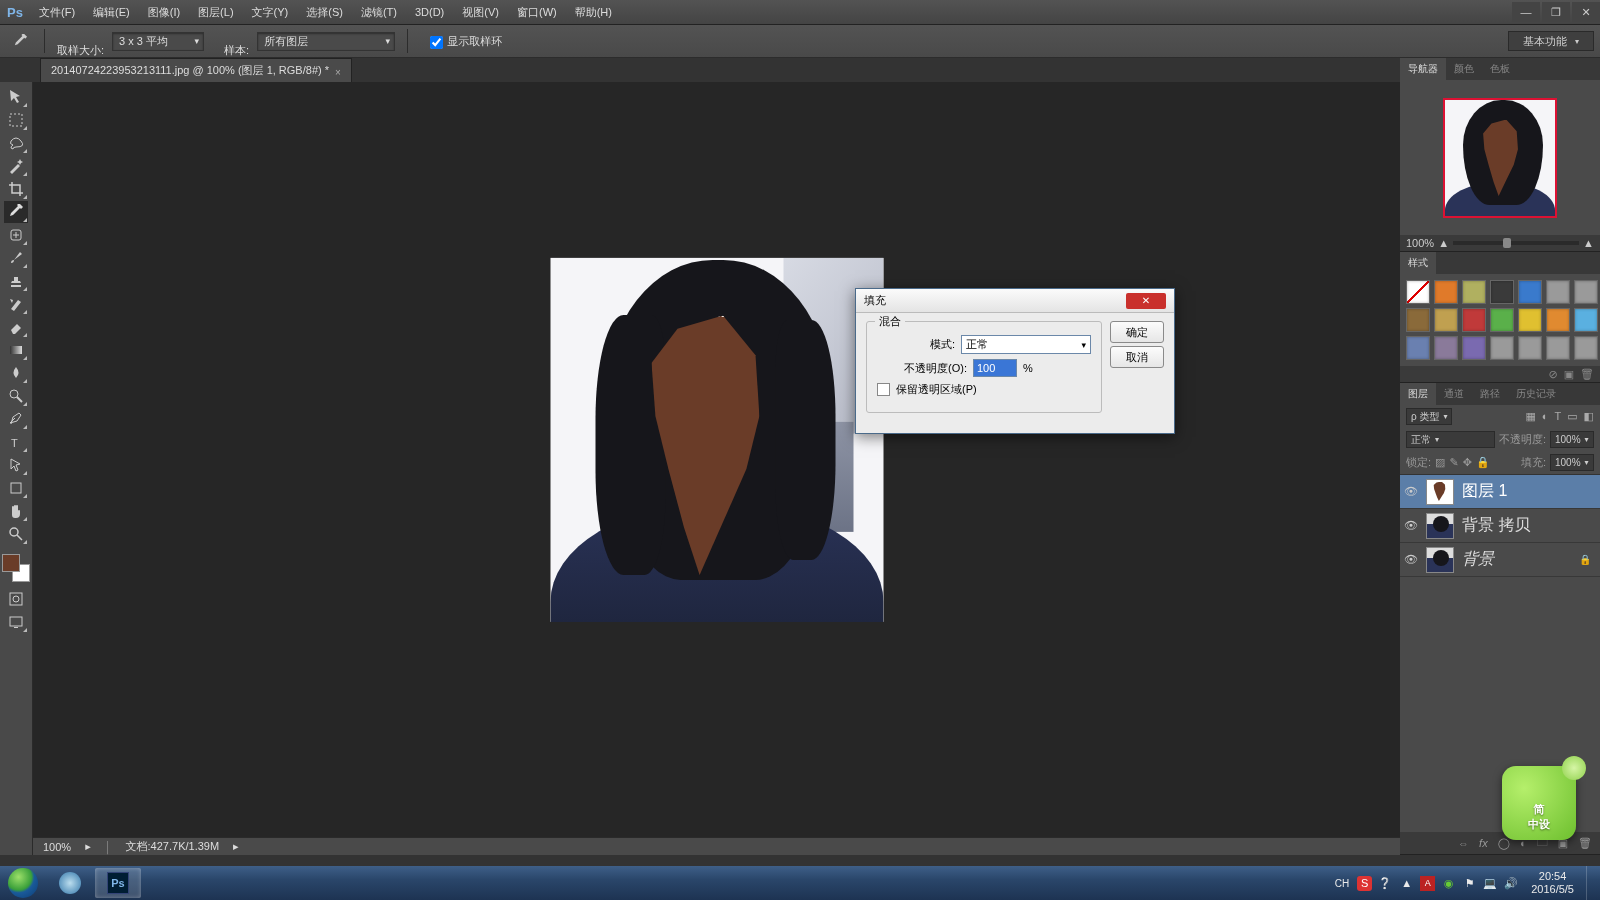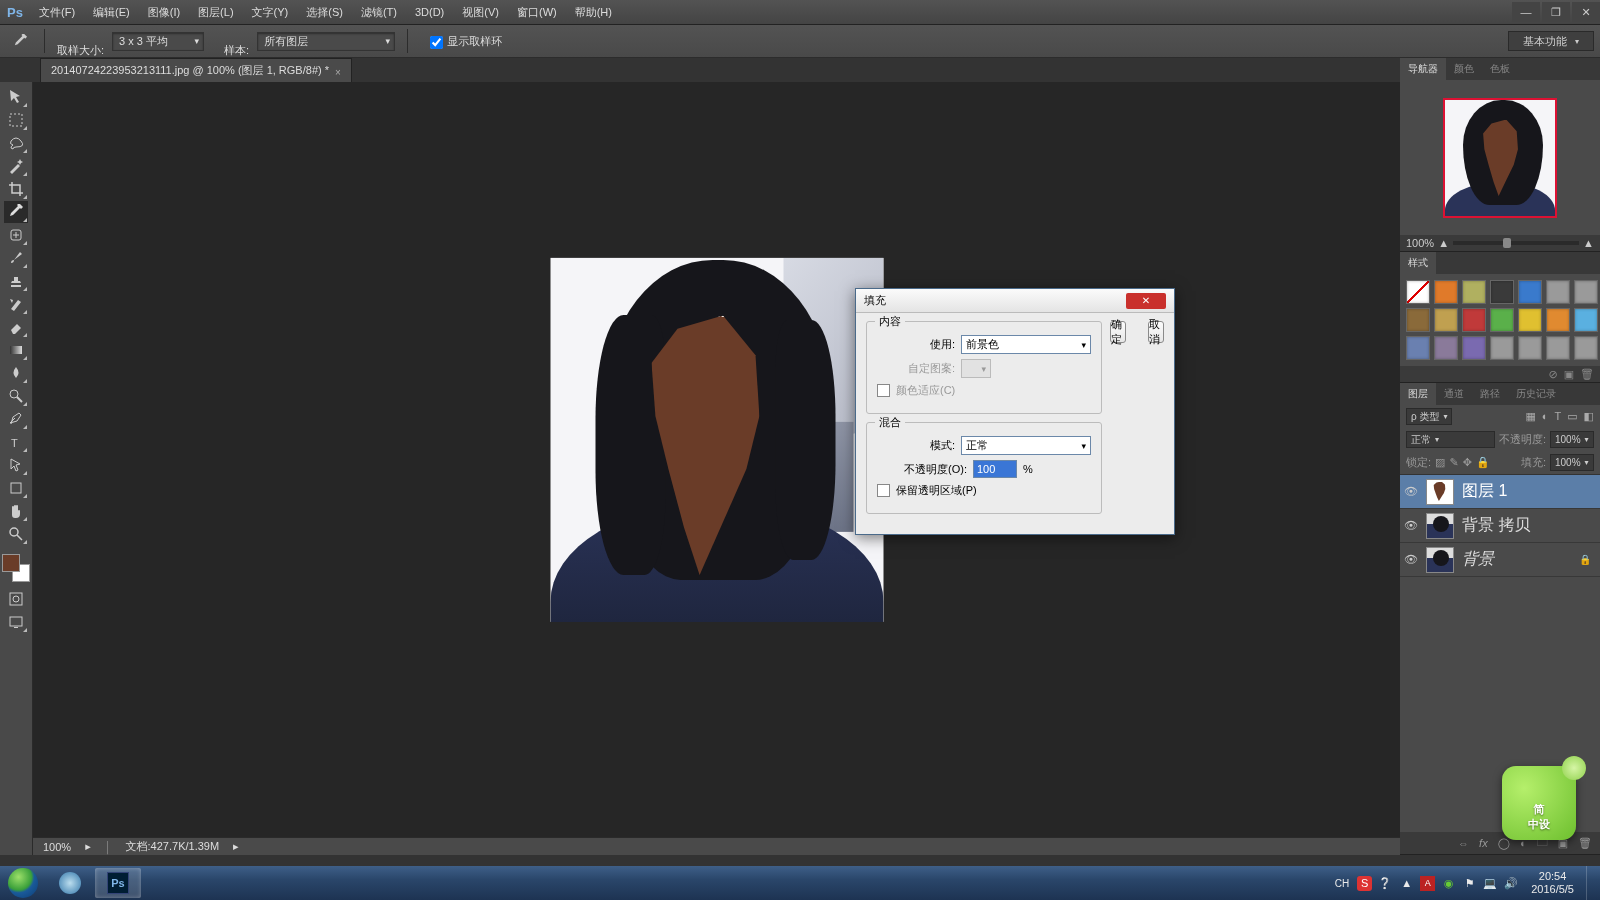--- a/index.html
+++ b/index.html
@@ -99,21 +99,21 @@
 
 .canvas-status { position:absolute; bottom:0; left:0; right:0; height:18px; background:#4a4a4a; border-top:1px solid #2a2a2a; display:flex; align-items:center; color:#ddd; padding:0 10px; gap:14px; font-size:10px;}
 .status-sep{color:#888;}
 
 
 .dialog { position:absolute; left:855px; top:288px; width:320px; background:#ececec; border:1px solid #4a6a8a; box-shadow:0 3px 14px rgba(0,0,0,.5); color:#000; }
 .dlg-title { height:24px; background:linear-gradient(#fbfbfb,#e4e4e4); display:flex; align-items:center; padding:0 8px; font-size:11px; border-bottom:1px solid #bbb;}
 .dlg-close { margin-left:auto; width:40px; height:16px; background:#c9302c; color:#fff; display:flex; align-items:center; justify-content:center; border-radius:2px; cursor:pointer; font-size:10px;}
 .dlg-body { padding:8px 10px 12px; display:flex; gap:8px; }
 .dlg-left { flex:1; }
-.dlg-right { width:54px; display:flex; flex-direction:row; gap:22px; }
+.dlg-right { width:54px; display:flex; flex-direction:column; gap:3px; }
 .dlg-btn { height:22px; background:linear-gradient(#fcfcfc,#e6e6e6); border:1px solid #8a8a8a; border-radius:3px; display:flex; align-items:center; justify-content:center; cursor:pointer; font-size:11px;}
 .fieldset { border:1px solid #bcbcbc; border-radius:3px; padding:8px 10px 10px; margin-bottom:8px; position:relative;}
 .fieldset .legend { position:absolute; top:-8px; left:8px; background:#ececec; padding:0 4px; font-size:11px;}
 .frow { display:flex; align-items:center; gap:6px; margin:5px 0; font-size:11px;}
 .frow .flabel{ width:78px; text-align:right;}
 .frow.disabled { color:#999; }
 .fsel { flex:1; height:19px; background:#fff; border:1px solid #6b88a9; padding:0 4px; display:flex; align-items:center; position:relative; font-size:11px;}
 .fsel::after{content:"▾";position:absolute;right:4px;font-size:9px;}
 .fsel.disabled{background:#e2e2e2;border-color:#bbb;}
 .finput { width:44px; height:18px; border:1px solid #6b88a9; background:#fff; padding:0 3px; display:flex; align-items:center; }
@@ -335,35 +335,20 @@
   </div>
 </div>
 
 <div class="dialog">
   <div class="dlg-title">
     <span>填充</span>
     <div class="dlg-close">✕</div>
   </div>
   <div class="dlg-body">
     <div class="dlg-left">
-      <div class="fieldset">
-        <div class="legend">内容</div>
-        <div class="frow">
-          <div class="flabel">使用:</div>
-          <div class="fsel">前景色</div>
-        </div>
-        <div class="frow disabled">
-          <div class="flabel">自定图案:</div>
-          <div class="fsel disabled" style="flex:0 0 30px"></div>
-        </div>
-        <div class="frow disabled">
-          <div class="fcheck"></div>
-          <span>颜色适应(C)</span>
-        </div>
-      </div>
       <div class="fieldset">
         <div class="legend">混合</div>
         <div class="frow">
           <div class="flabel">模式:</div>
           <div class="fsel">正常</div>
         </div>
         <div class="frow">
           <div class="flabel" style="width:90px">不透明度(O):</div>
           <div class="finput sel">100</div>
           <span>%</span>

